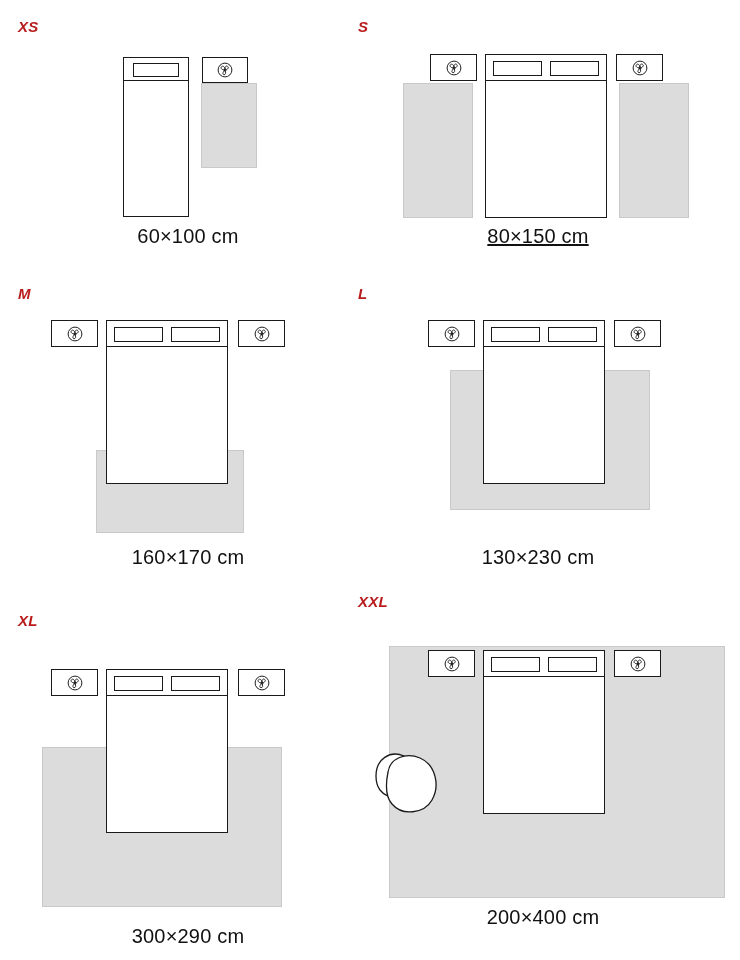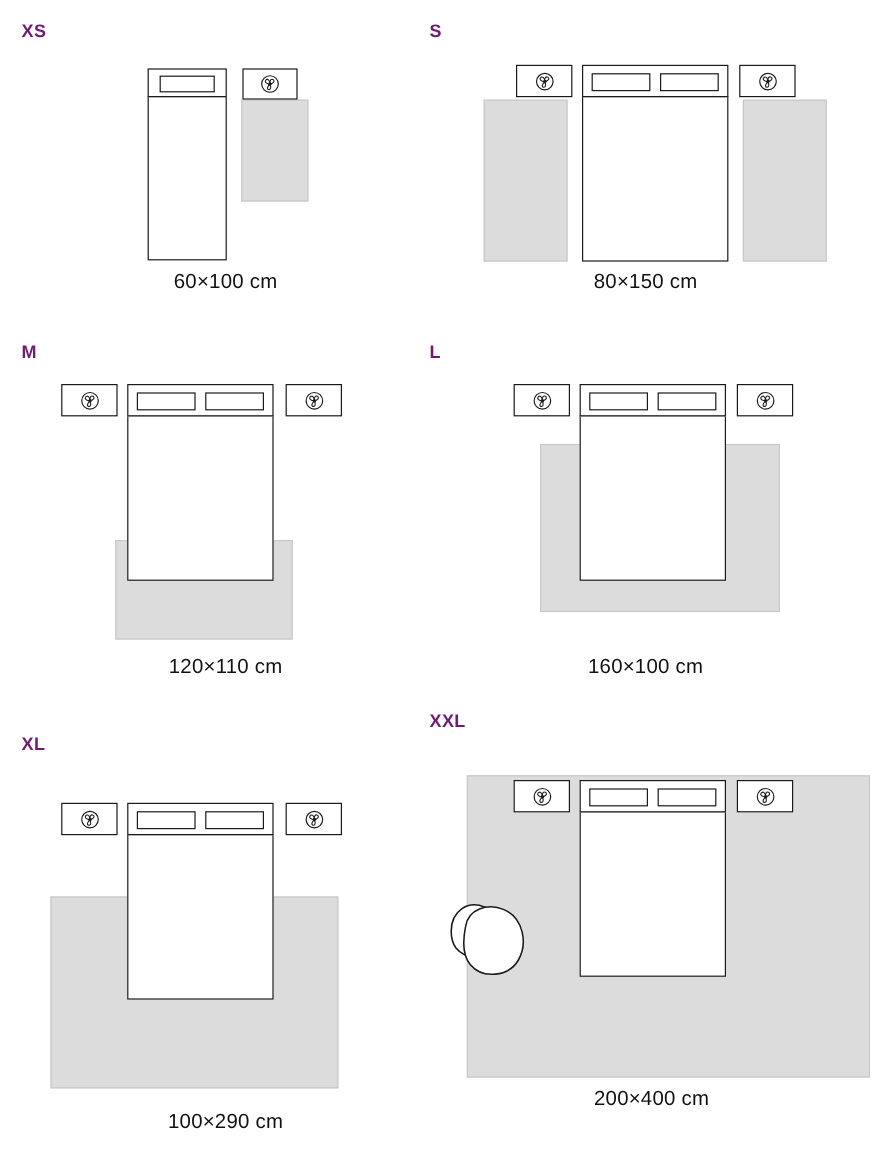--- a/index.html
+++ b/index.html
@@ -20,25 +20,26 @@
     width: 740px;
     height: 960px;
   }
   .cell {
     position: absolute;
     box-sizing: border-box;
   }
   .size-label {
     font-size: 15px;
     font-weight: bold;
-    color: #701a75;
+    color: #b91c1c;
     letter-spacing: 0.3px;
+    font-style: italic;
   }
   .caption {
-    font-size: 17px;
+    font-size: 20px;
     color: #111111;
     text-align: center;
     letter-spacing: 0.2px;
   }
   .stage {
     position: relative;
   }
   
   .rug {
     position: absolute;
@@ -144,21 +145,21 @@
             <circle cx="12" cy="12" r="9.2" fill="none" stroke="#1a1a1a" stroke-width="1.3"></circle>
             <path d="M12 12 C12 7.5 9 5.5 7.2 7.8 C5.6 9.9 8.3 12 12 12 Z" fill="none" stroke="#1a1a1a" stroke-width="1.2"></path>
             <path d="M12 12 C16.4 11.2 17.6 8.3 15.2 7 C13 5.8 11.4 8.6 12 12 Z" fill="none" stroke="#1a1a1a" stroke-width="1.2"></path>
             <path d="M12 12 C13.6 15.9 12.9 18.6 10.5 18.2 C8.2 17.8 9.1 14.6 12 12 Z" fill="none" stroke="#1a1a1a" stroke-width="1.2"></path>
             <circle cx="12" cy="12" r="1.5" fill="none" stroke="#1a1a1a" stroke-width="1.1"></circle>
           </svg>
         </span>
       </div>
     </div>
 
-    <div class="caption" style="position:absolute; left:0; top:215px; width:360px;">80×150 cm</div>
+    <div class="caption" style="position:absolute; left:0; top:215px; width:360px;text-decoration:underline;">80×150 cm</div>
   </div>
 
   <div class="cell" style="left:18px; top:280px; width:340px; height:300px;">
     <div class="size-label" style="position:absolute; left:0; top:5px;">M</div>
 
     <div class="stage" style="position:absolute; left:0; top:18px; width:340px; height:230px;">
 
       <div class="rug" style="left:78px; top:152px; width:148px; height:83px;"></div>
 
       <div class="bed" style="left:88px; top:48px; width:122px; height:138px;"></div>
@@ -185,21 +186,21 @@
             <circle cx="12" cy="12" r="9.2" fill="none" stroke="#1a1a1a" stroke-width="1.3"></circle>
             <path d="M12 12 C12 7.5 9 5.5 7.2 7.8 C5.6 9.9 8.3 12 12 12 Z" fill="none" stroke="#1a1a1a" stroke-width="1.2"></path>
             <path d="M12 12 C16.4 11.2 17.6 8.3 15.2 7 C13 5.8 11.4 8.6 12 12 Z" fill="none" stroke="#1a1a1a" stroke-width="1.2"></path>
             <path d="M12 12 C13.6 15.9 12.9 18.6 10.5 18.2 C8.2 17.8 9.1 14.6 12 12 Z" fill="none" stroke="#1a1a1a" stroke-width="1.2"></path>
             <circle cx="12" cy="12" r="1.5" fill="none" stroke="#1a1a1a" stroke-width="1.1"></circle>
           </svg>
         </span>
       </div>
     </div>
 
-    <div class="caption" style="position:absolute; left:0; top:266px; width:340px;">120×110 cm</div>
+    <div class="caption" style="position:absolute; left:0; top:266px; width:340px;">160×170 cm</div>
   </div>
 
   <div class="cell" style="left:358px; top:280px; width:360px; height:300px;">
     <div class="size-label" style="position:absolute; left:0; top:5px;">L</div>
 
     <div class="stage" style="position:absolute; left:0; top:18px; width:360px; height:230px;">
 
       <div class="rug" style="left:92px; top:72px; width:200px; height:140px;"></div>
 
       <div class="bed" style="left:125px; top:48px; width:122px; height:138px;"></div>
@@ -226,21 +227,21 @@
             <circle cx="12" cy="12" r="9.2" fill="none" stroke="#1a1a1a" stroke-width="1.3"></circle>
             <path d="M12 12 C12 7.5 9 5.5 7.2 7.8 C5.6 9.9 8.3 12 12 12 Z" fill="none" stroke="#1a1a1a" stroke-width="1.2"></path>
             <path d="M12 12 C16.4 11.2 17.6 8.3 15.2 7 C13 5.8 11.4 8.6 12 12 Z" fill="none" stroke="#1a1a1a" stroke-width="1.2"></path>
             <path d="M12 12 C13.6 15.9 12.9 18.6 10.5 18.2 C8.2 17.8 9.1 14.6 12 12 Z" fill="none" stroke="#1a1a1a" stroke-width="1.2"></path>
             <circle cx="12" cy="12" r="1.5" fill="none" stroke="#1a1a1a" stroke-width="1.1"></circle>
           </svg>
         </span>
       </div>
     </div>
 
-    <div class="caption" style="position:absolute; left:0; top:266px; width:360px;">160×100 cm</div>
+    <div class="caption" style="position:absolute; left:0; top:266px; width:360px;">130×230 cm</div>
   </div>
 
   <div class="cell" style="left:18px; top:607px; width:340px; height:360px;">
     <div class="size-label" style="position:absolute; left:0; top:5px;">XL</div>
 
     <div class="stage" style="position:absolute; left:0; top:40px; width:340px; height:270px;">
 
       <div class="rug" style="left:24px; top:100px; width:240px; height:160px;"></div>
 
       <div class="bed" style="left:88px; top:48px; width:122px; height:138px;"></div>
@@ -267,21 +268,21 @@
             <circle cx="12" cy="12" r="9.2" fill="none" stroke="#1a1a1a" stroke-width="1.3"></circle>
             <path d="M12 12 C12 7.5 9 5.5 7.2 7.8 C5.6 9.9 8.3 12 12 12 Z" fill="none" stroke="#1a1a1a" stroke-width="1.2"></path>
             <path d="M12 12 C16.4 11.2 17.6 8.3 15.2 7 C13 5.8 11.4 8.6 12 12 Z" fill="none" stroke="#1a1a1a" stroke-width="1.2"></path>
             <path d="M12 12 C13.6 15.9 12.9 18.6 10.5 18.2 C8.2 17.8 9.1 14.6 12 12 Z" fill="none" stroke="#1a1a1a" stroke-width="1.2"></path>
             <circle cx="12" cy="12" r="1.5" fill="none" stroke="#1a1a1a" stroke-width="1.1"></circle>
           </svg>
         </span>
       </div>
     </div>
 
-    <div class="caption" style="position:absolute; left:0; top:318px; width:340px;">100×290 cm</div>
+    <div class="caption" style="position:absolute; left:0; top:318px; width:340px;">300×290 cm</div>
   </div>
 
   <div class="cell" style="left:358px; top:588px; width:370px; height:360px;">
     <div class="size-label" style="position:absolute; left:0; top:5px;">XXL</div>
 
     <div class="stage" style="position:absolute; left:0; top:40px; width:370px; height:270px;">
 
       <div class="rug" style="left:31px; top:18px; width:336px; height:252px;"></div>
 
       <div class="bed" style="left:125px; top:48px; width:122px; height:138px;"></div>

